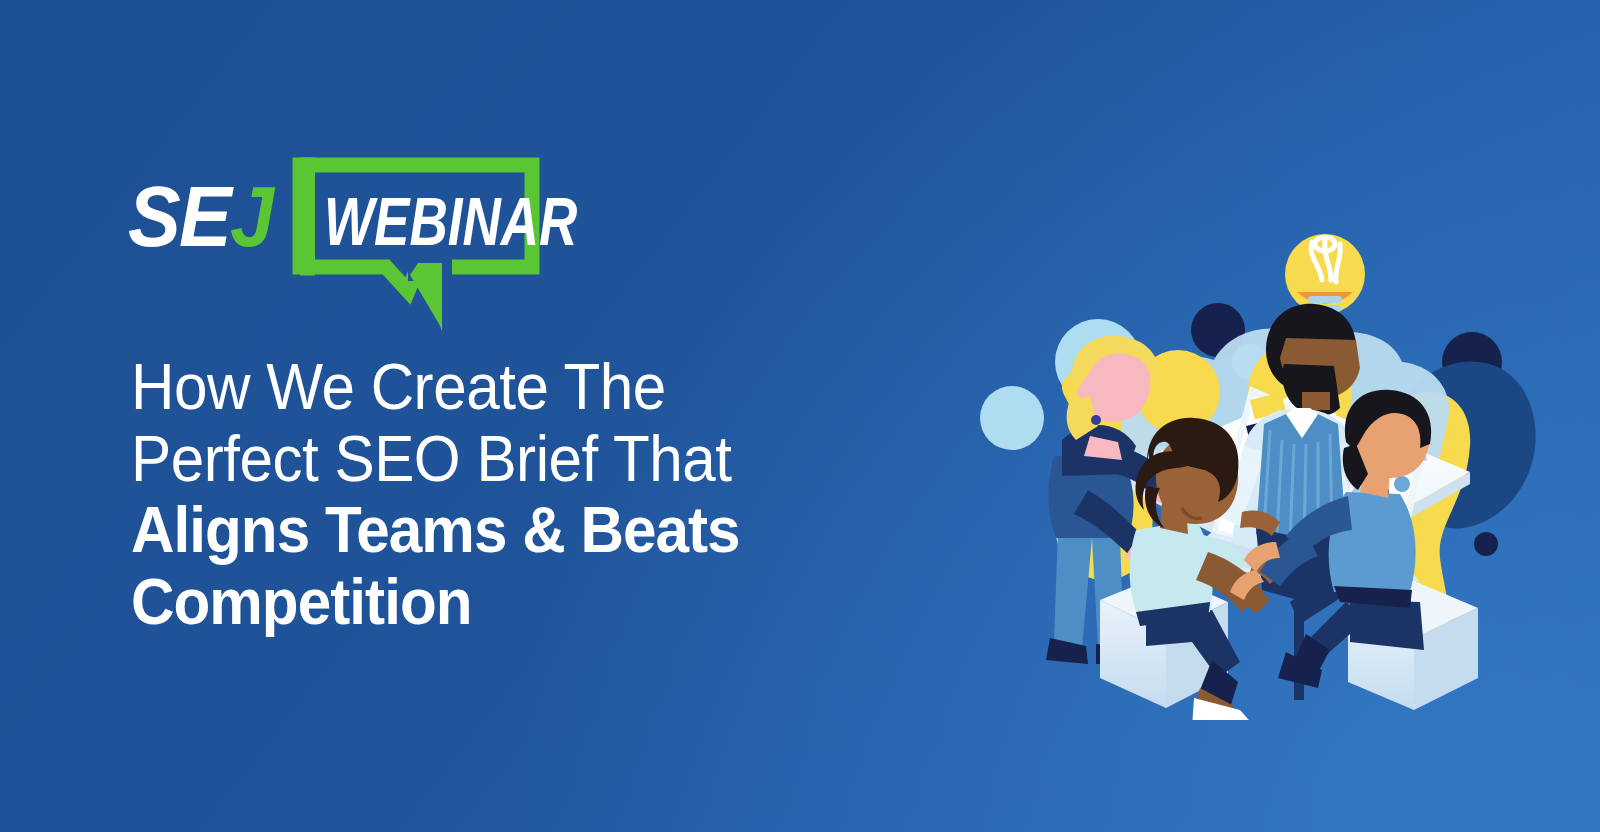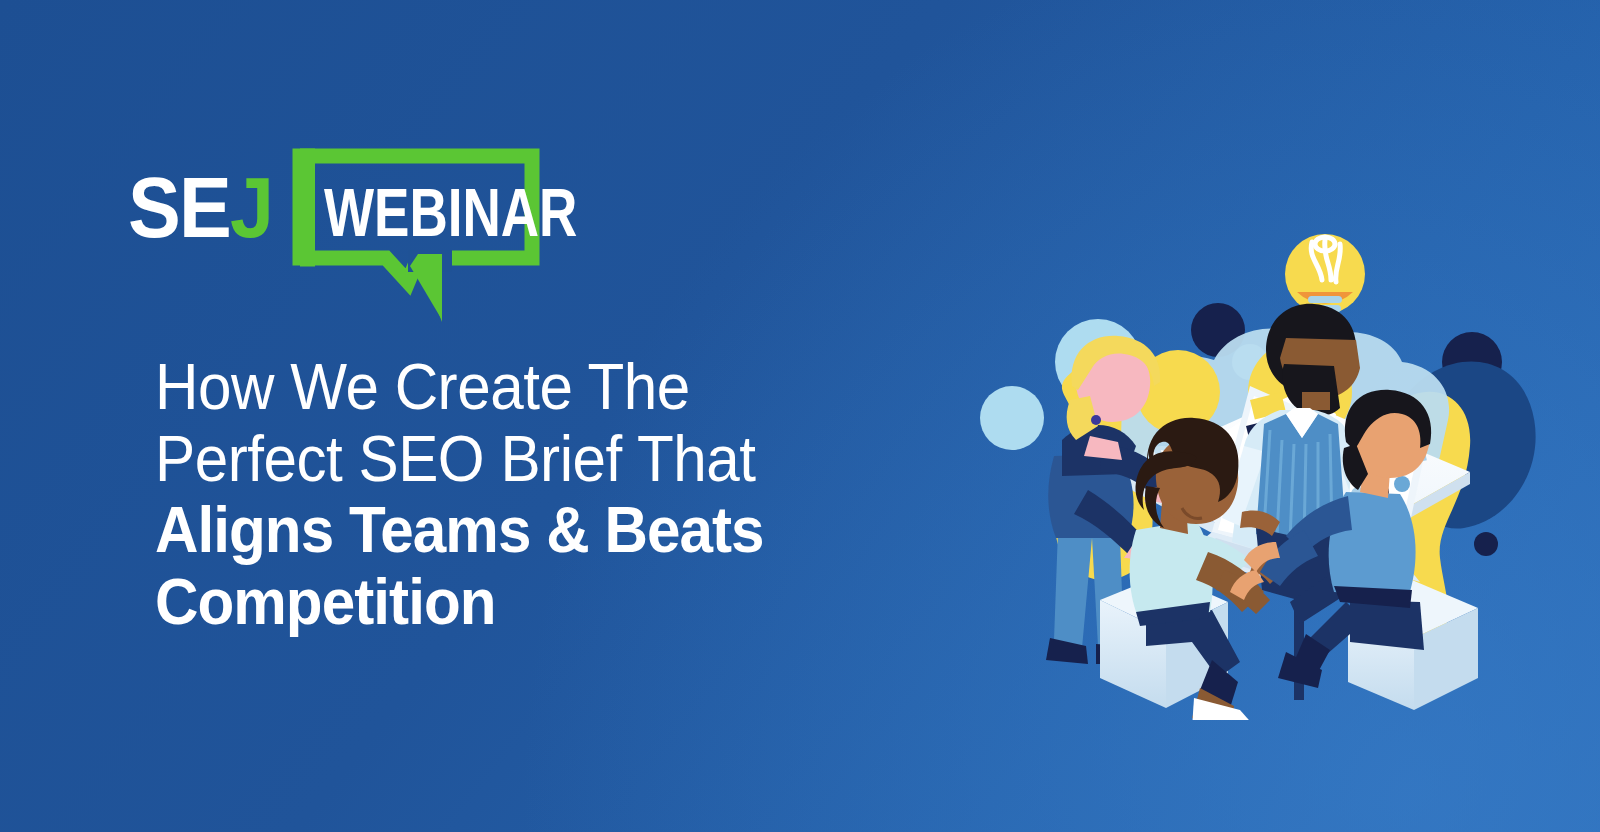--- a/index.html
+++ b/index.html
@@ -9,21 +9,21 @@
     background:#1f5296;
   }
   .banner{
     position:relative;width:1600px;height:832px;overflow:hidden;
     background:
       radial-gradient(circle at 88% 95%, rgba(60,130,205,.55) 0%, rgba(60,130,205,0) 55%),
       linear-gradient(128deg, #1d4f93 0%, #20549a 42%, #2461ab 72%, #2b6cb8 100%);
   }
 
   
-  .logo-block{position:absolute;left:128px;top:140px;width:460px;height:180px;}
+  .logo-block{position:absolute;left:128px;top:149px;width:460px;height:180px;font-style:italic;}
   .logo-row{position:relative;height:100%;}
   .sej{
     position:absolute;left:0;top:24px;
     font-family:"Liberation Sans","DejaVu Sans",sans-serif;
     font-weight:700;font-size:86px;letter-spacing:-2px;line-height:1;
     font-stretch:condensed;
     transform:scaleX(.92);transform-origin:left center;
   }
   .sej .s,.sej .e{color:#ffffff;}
   .sej .j{color:#5bc634;}
@@ -36,21 +36,21 @@
     color:#ffffff;font-weight:700;font-size:68px;line-height:1;
     letter-spacing:0px;
     font-family:"Liberation Sans Narrow","Liberation Sans","DejaVu Sans Condensed",sans-serif;
     transform:scaleX(.78);transform-origin:left center;
     white-space:nowrap;
   }
 
   
   .headline{
     position:absolute;left:131px;top:352px;width:780px;
-    color:#ffffff;line-height:1.12;margin-left:24px;
+    color:#ffffff;line-height:1.12;
   }
   .headline .ln{
     display:block;font-size:64px;white-space:nowrap;
     transform:scaleX(.94);transform-origin:left center;
   }
   .headline .light{font-weight:300;letter-spacing:-.5px;}
   .headline .bold{font-weight:700;letter-spacing:-1px;}
 
   
   .illus{position:absolute;left:950px;top:100px;width:620px;height:620px;}

